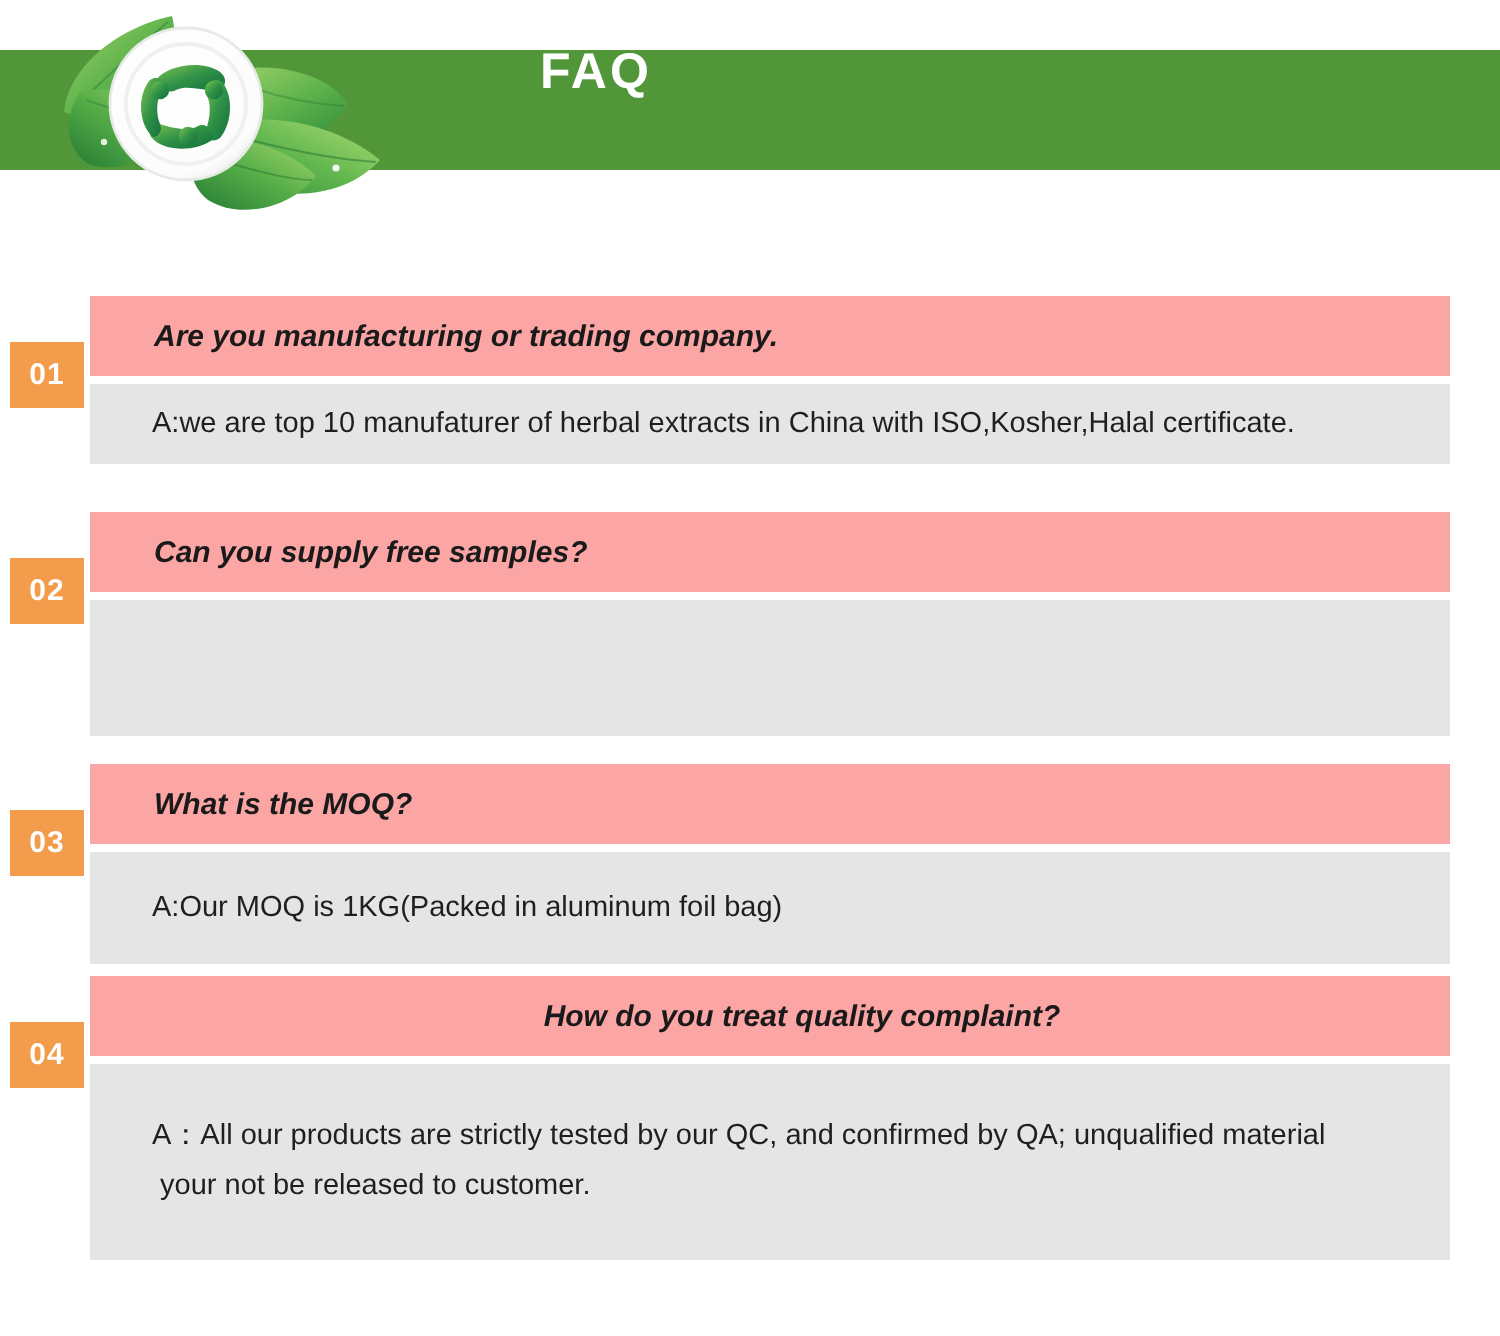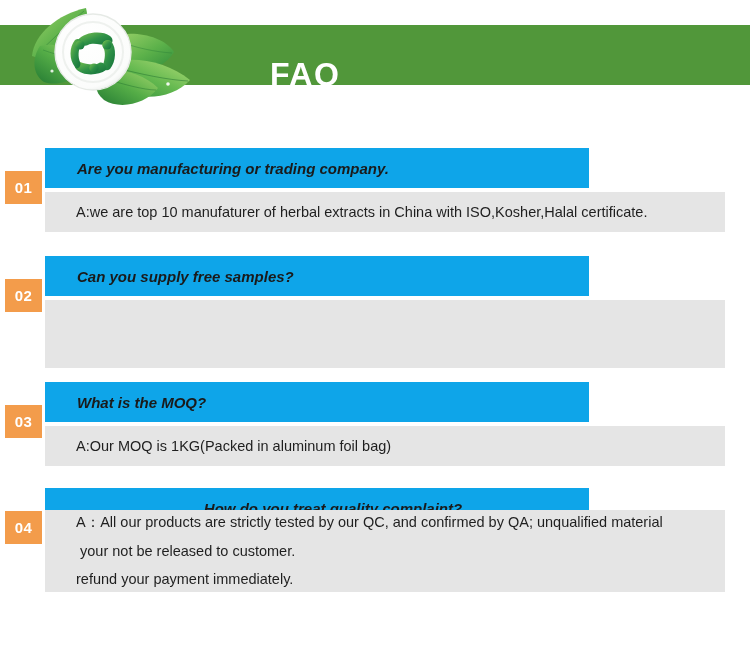--- a/index.html
+++ b/index.html
@@ -27,22 +27,22 @@
     position: absolute;
     left: 0;
     top: 25px;
     width: 750px;
     height: 60px;
     background: #51973a;
   }
   .header-title {
     position: absolute;
     left: 270px;
-    top: 56px;
-    font-size: 32px;
+    top: 22px;
+    font-size: 25px;
     font-weight: bold;
     color: #ffffff;
     letter-spacing: 1.5px;
     font-family: "Liberation Sans", sans-serif;
   }
 
   
   .logo {
     position: absolute;
     left: 18px;
@@ -75,22 +75,22 @@
     display: flex;
     align-items: center;
     justify-content: center;
     letter-spacing: 0.5px;
     z-index: 5;
     text-align: right;
   }
   .faq-question {
     position: absolute;
     left: 45px;
-    width: 544px;
-    background: #0ea5e9;
+    width: 680px;
+    background: #fca5a5;
     display: flex;
     align-items: center;
     box-sizing: border-box;
     padding-left: 32px;
   }
   .faq-question-text {
     font-size: 15px;
     font-weight: bold;
     font-style: italic;
     color: #1a1a1a;
@@ -219,30 +219,29 @@
     </div>
     <div class="faq-answer" style="top:188px; height:68px;">
     </div>
   </div>
 
   <div class="faq-item">
     <div class="faq-badge" style="top:293px;">03</div>
     <div class="faq-question" style="top:270px; height:40px;">
       <span class="faq-question-text">What is the MOQ?</span>
     </div>
-    <div class="faq-answer" style="top:314px; height:40px;">
+    <div class="faq-answer" style="top:314px; height:56px;">
       <span class="faq-answer-line">A:Our MOQ is 1KG(Packed in aluminum foil bag)</span>
     </div>
   </div>
 
   <div class="faq-item">
     <div class="faq-badge" style="top:399px;">04</div>
     <div class="faq-question" style="top:376px; height:40px;justify-content:center;">
       <span class="faq-question-text">How do you treat quality complaint?</span>
     </div>
-    <div class="faq-answer" style="top:398px; height:82px;justify-content:space-between;">
+    <div class="faq-answer" style="top:420px; height:98px;">
       <span class="faq-answer-line">A：All our products are strictly tested by our QC, and confirmed by QA; unqualified material</span>
       <span class="faq-answer-line"> your not be released to customer.</span>
-      <span class="faq-answer-line">refund your payment immediately.</span>
     </div>
   </div>
 
 </div>
 
 </body></html>

